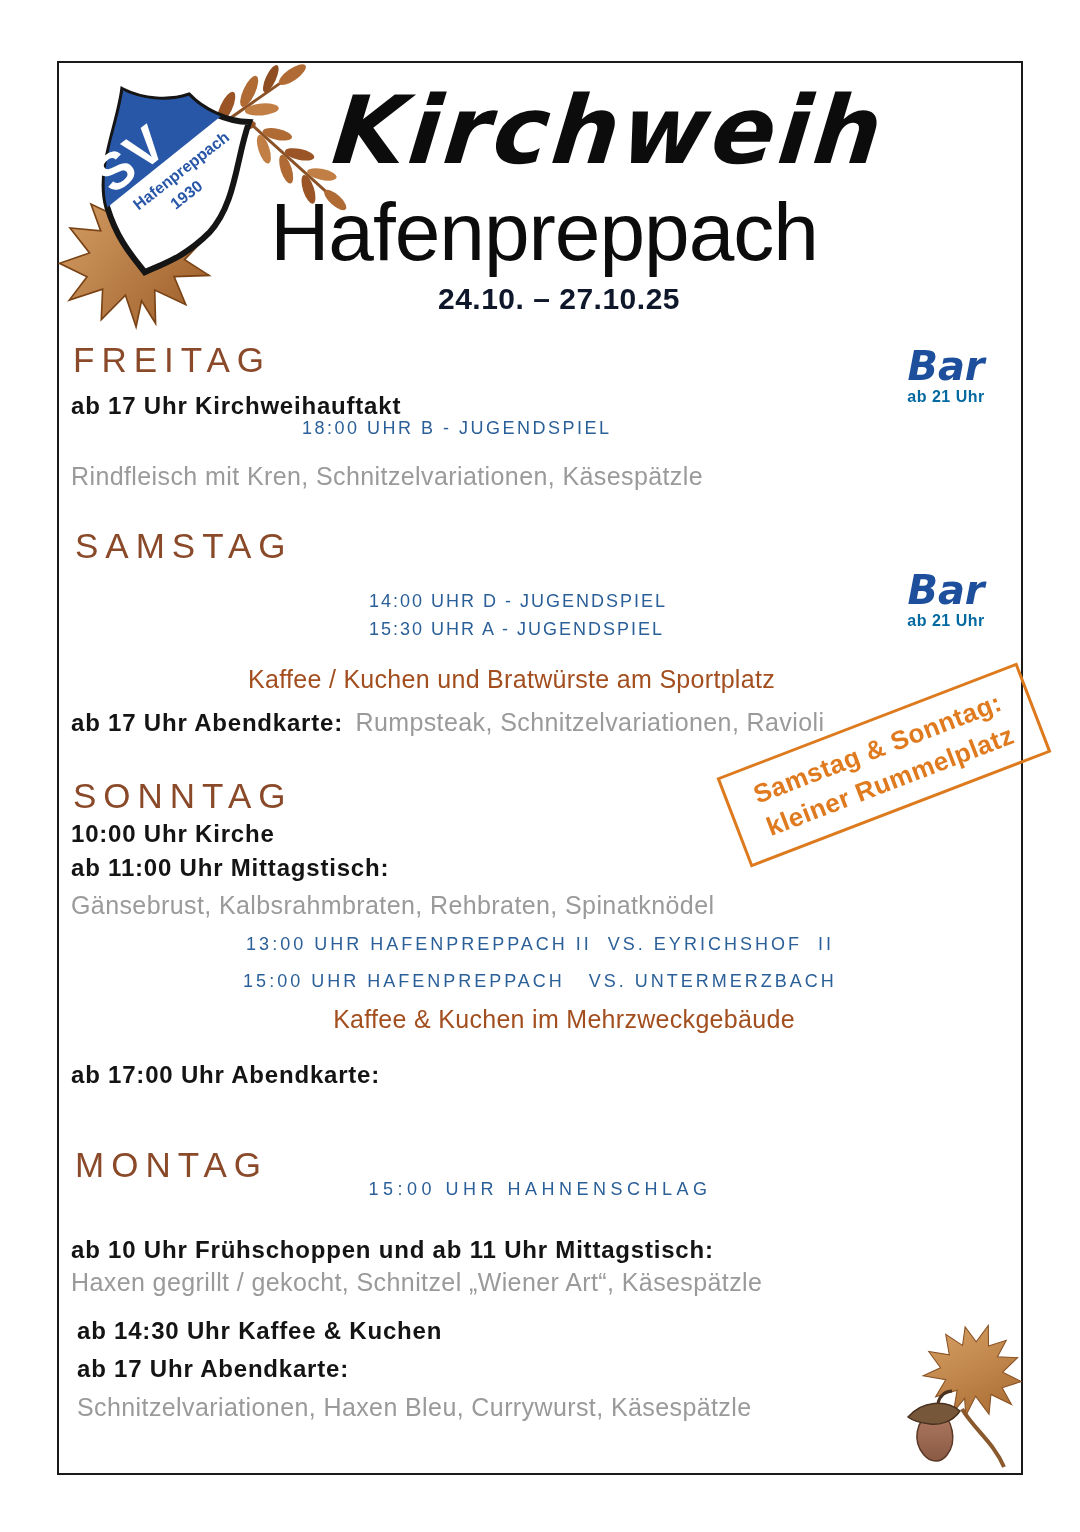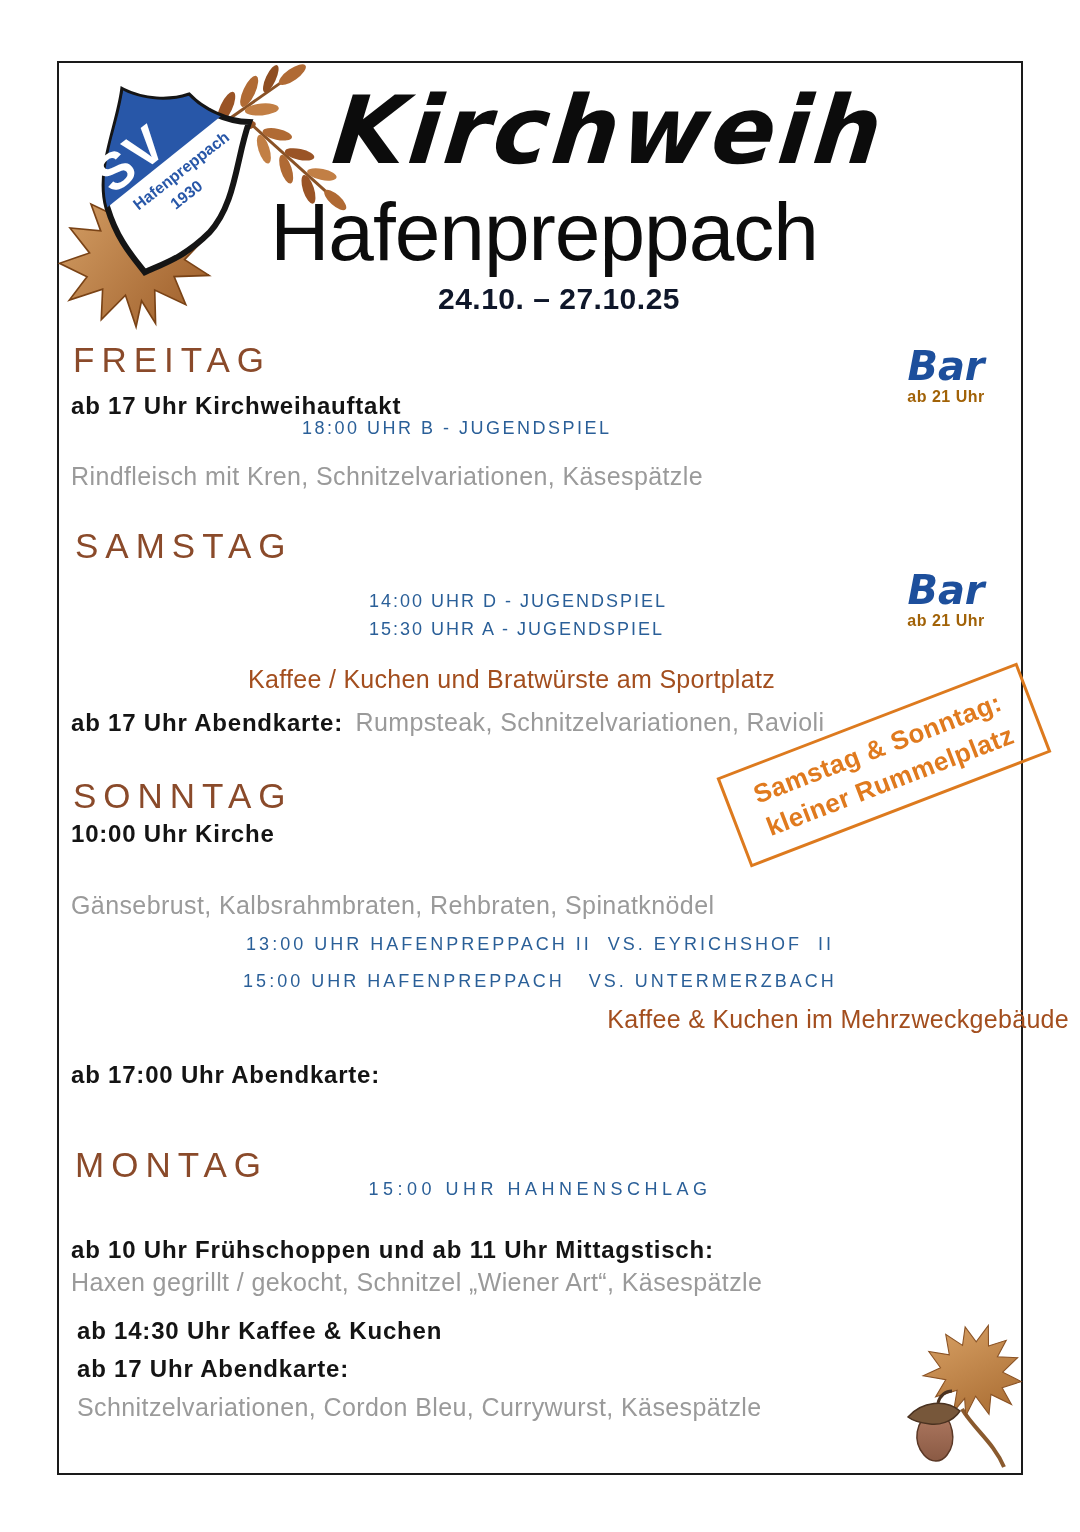--- a/index.html
+++ b/index.html
@@ -15,21 +15,21 @@
   .date-range{font-size:30px;font-weight:bold;letter-spacing:0.5px;color:#0f172a;}
   .day-heading{font-size:35px;letter-spacing:7px;color:#8a4a2a;}
   .bold-black{font-size:24px;font-weight:bold;color:#141414;letter-spacing:0.8px;}
   .gray-menu{font-size:25px;color:#9a9a9a;letter-spacing:0.4px;}
   .blue-match{font-size:18px;color:#2a5f98;white-space:pre;}
   .ls25{letter-spacing:2.5px}.ls2{letter-spacing:2px}.ls3{letter-spacing:3px}.ls45{letter-spacing:4.5px}
   .note-brown{font-size:25px;color:#a34e1e;letter-spacing:0.3px;}
   .bar-box{width:150px;text-align:center;}
   .bar-label{font-family:"DejaVu Sans",sans-serif;font-size:40px;font-weight:bold;
         font-style:italic;color:#1d4f9c;line-height:1;}
-  .bar-hours{font-size:16px;font-weight:bold;color:#a16207;letter-spacing:0.5px;margin-top:2px;}
+  .bar-hours{font-size:16px;font-weight:bold;color:#0369a1;letter-spacing:0.5px;margin-top:2px;}
   .stamp{border:3px solid #dd7a1e;color:#e07a1e;text-align:center;padding:10px 8px;
         transform:rotate(-21deg);font-weight:bold;font-size:26px;letter-spacing:0.5px;
         line-height:1.35;width:300px;background:transparent;}
 </style>
 </head>
 <body>
 
 <div class="page">
 
   <svg class="abs" style="left:-2px;top:0;" width="300" height="330" viewBox="0 0 300 330">
@@ -118,33 +118,34 @@
     <span class="gray-menu" style="margin-left:8px;">Rumpsteak, Schnitzelvariationen, Ravioli</span>
   </div>
 
   <div class="abs stamp" style="left:664px;top:654px;">
     <div>Samstag &amp; Sonntag:</div>
     <div>kleiner Rummelplatz</div>
   </div>
 
   <div class="abs day-heading" style="left:14px;top:714px;">SONNTAG</div>
   <div class="abs bold-black" style="left:12px;top:758px;">10:00 Uhr Kirche</div>
+  <div class="abs bold-black" style="left:12px;top:792px;">ab 11:00 Uhr Mittagstisch:</div>
   <div class="abs gray-menu" style="left:12px;top:829px;">Gänsebrust, Kalbsrahmbraten, Rehbraten, Spinatknödel</div>
   <div class="abs blue-match ls3 center" style="left:0;top:872px;width:962px;">13:00 UHR HAFENPREPPACH II  VS. EYRICHSHOF  II</div>
   <div class="abs blue-match ls3 center" style="left:0;top:909px;width:962px;">15:00 UHR HAFENPREPPACH   VS. UNTERMERZBACH</div>
-  <div class="abs note-brown center" style="left:0;top:943px;width:1010px;text-align:right;">Kaffee &amp; Kuchen im Mehrzweckgebäude</div>
+  <div class="abs note-brown center" style="left:0;top:943px;width:1010px;">Kaffee &amp; Kuchen im Mehrzweckgebäude</div>
   <div class="abs bold-black" style="left:12px;top:999px;">ab 17:00 Uhr Abendkarte:</div>
 
   <div class="abs day-heading" style="left:16px;top:1083px;">MONTAG</div>
   <div class="abs blue-match ls45 center" style="left:0;top:1117px;width:962px;">15:00 UHR HAHNENSCHLAG</div>
   <div class="abs bold-black" style="left:12px;top:1174px;">ab 10 Uhr Frühschoppen und ab 11 Uhr Mittagstisch:</div>
   <div class="abs gray-menu" style="left:12px;top:1206px;">Haxen gegrillt / gekocht, Schnitzel „Wiener Art“, Käsespätzle</div>
   <div class="abs bold-black" style="left:18px;top:1255px;">ab 14:30 Uhr Kaffee &amp; Kuchen</div>
   <div class="abs bold-black" style="left:18px;top:1293px;">ab 17 Uhr Abendkarte:</div>
-  <div class="abs gray-menu" style="left:18px;top:1331px;">Schnitzelvariationen, Cordon Bleu, Currywurst, Käsespätzle</div>
+  <div class="abs gray-menu" style="left:18px;top:1331px;">Schnitzelvariationen, Haxen Bleu, Currywurst, Käsespätzle</div>
 
   <svg class="abs" style="left:843px;top:1258px;" width="130" height="150" viewBox="0 0 130 150">
     <defs>
       <linearGradient id="gLeaf2" x1="0" y1="0" x2="1" y2="1">
         <stop offset="0" stop-color="#dba468"></stop>
           <stop offset="1" stop-color="#a5682e"></stop>
       </linearGradient>
     </defs>
     <path d="M60,88 C72,108 92,122 102,146" stroke="#8a5a2e" stroke-width="4" fill="none"></path>
     <use href="#mapleP" transform="translate(18,0) scale(1.08) rotate(18 50 45)" fill="url(#gLeaf2)" stroke="#8a5224" stroke-width="1"></use>

